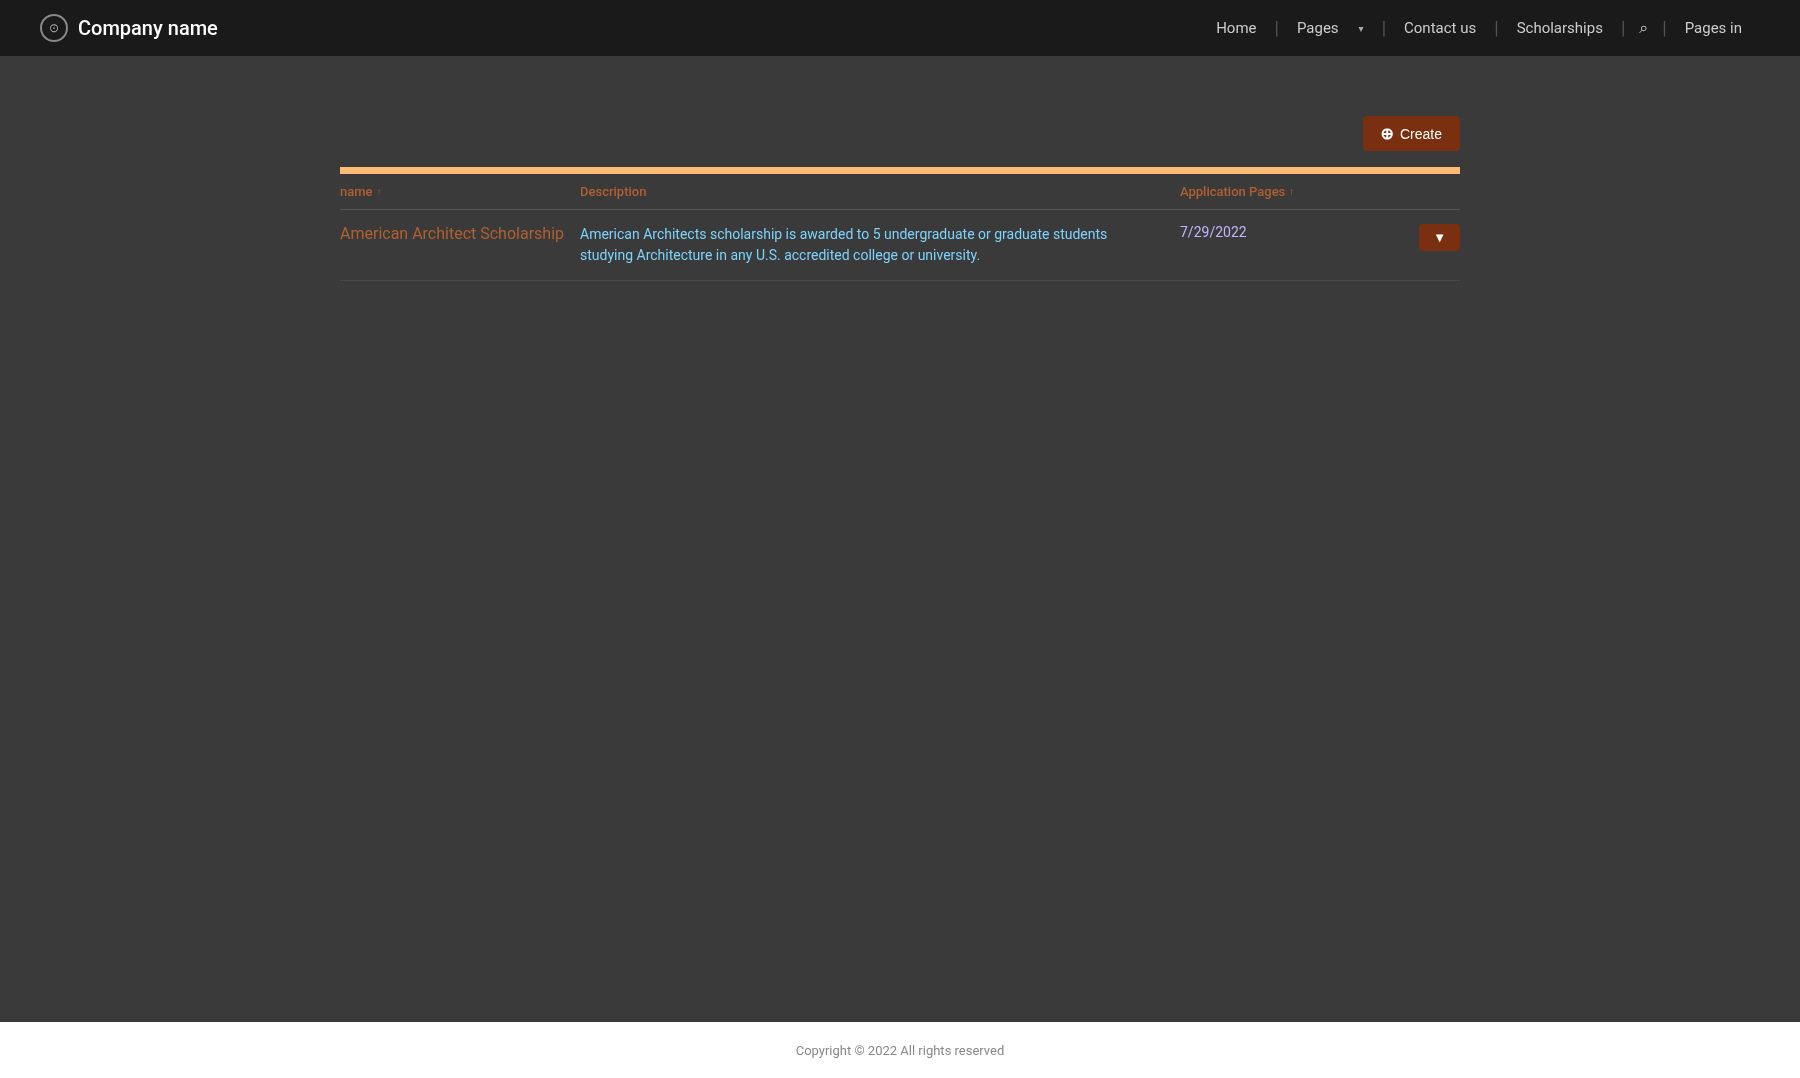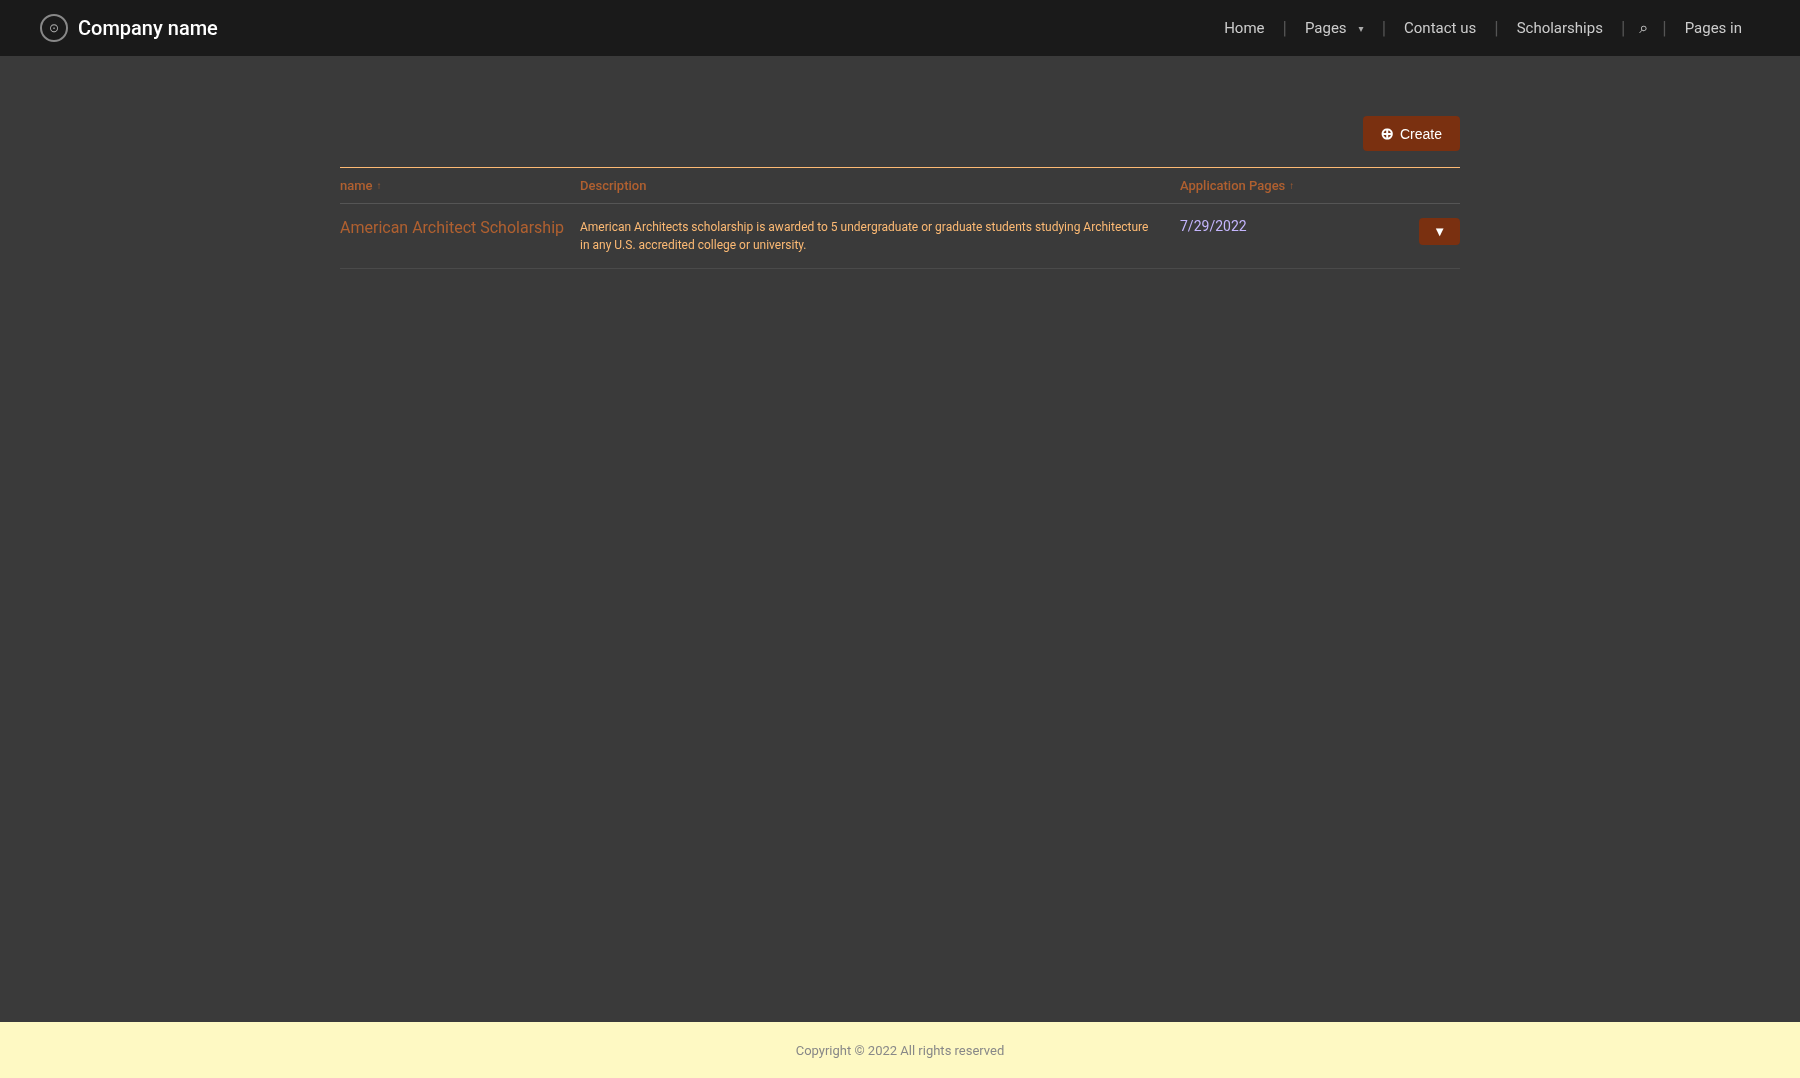--- a/index.html
+++ b/index.html
@@ -72,21 +72,21 @@
 
     .nav-divider {
       color: #555;
       font-size: 18px;
       line-height: 1;
     }
 
     .nav-link.has-dropdown {
       display: flex;
       align-items: center;
-      gap: 12px;
+      gap: 20px;
     }
 
     .dropdown-arrow {
       font-size: 10px;
       color: #aaa;
     }
 
     .nav-icon-btn {
       background: none;
       border: none;
@@ -135,21 +135,21 @@
     }
 
     .create-plus {
       font-size: 16px;
       font-weight: bold;
     }
 
     
     .table-container {
       width: 100%;
-      border-top: 1px solid #fdba74;
+      border-top: 7px solid #fdba74;
     }
 
     .table-header {
       display: grid;
       grid-template-columns: 240px 1fr 200px 80px;
       padding: 10px 0;
       border-bottom: 1px solid #555;
     }
 
     .col-header {
@@ -174,22 +174,22 @@
       align-items: start;
     }
 
     .cell-name {
       color: #b06030;
       font-size: 16px;
       cursor: pointer;
     }
 
     .cell-description {
-      color: #fdba74;
-      font-size: 12px;
+      color: #7dd3fc;
+      font-size: 14px;
       line-height: 1.5;
       padding-right: 20px;
     }
 
     .cell-date {
       color: #c4b5fd;
       font-size: 14px;
     }
 
     .cell-action {
@@ -204,21 +204,21 @@
       border-radius: 4px;
       padding: 6px 14px;
       cursor: pointer;
       font-size: 13px;
       display: flex;
       align-items: center;
     }
 
     
     .footer {
-      background-color: #fef9c3;
+      background-color: #ffffff;
       height: 56px;
       display: flex;
       align-items: center;
       justify-content: center;
       color: #888888;
       font-size: 13px;
       margin-top: auto;
     }
   </style>
 </head>

